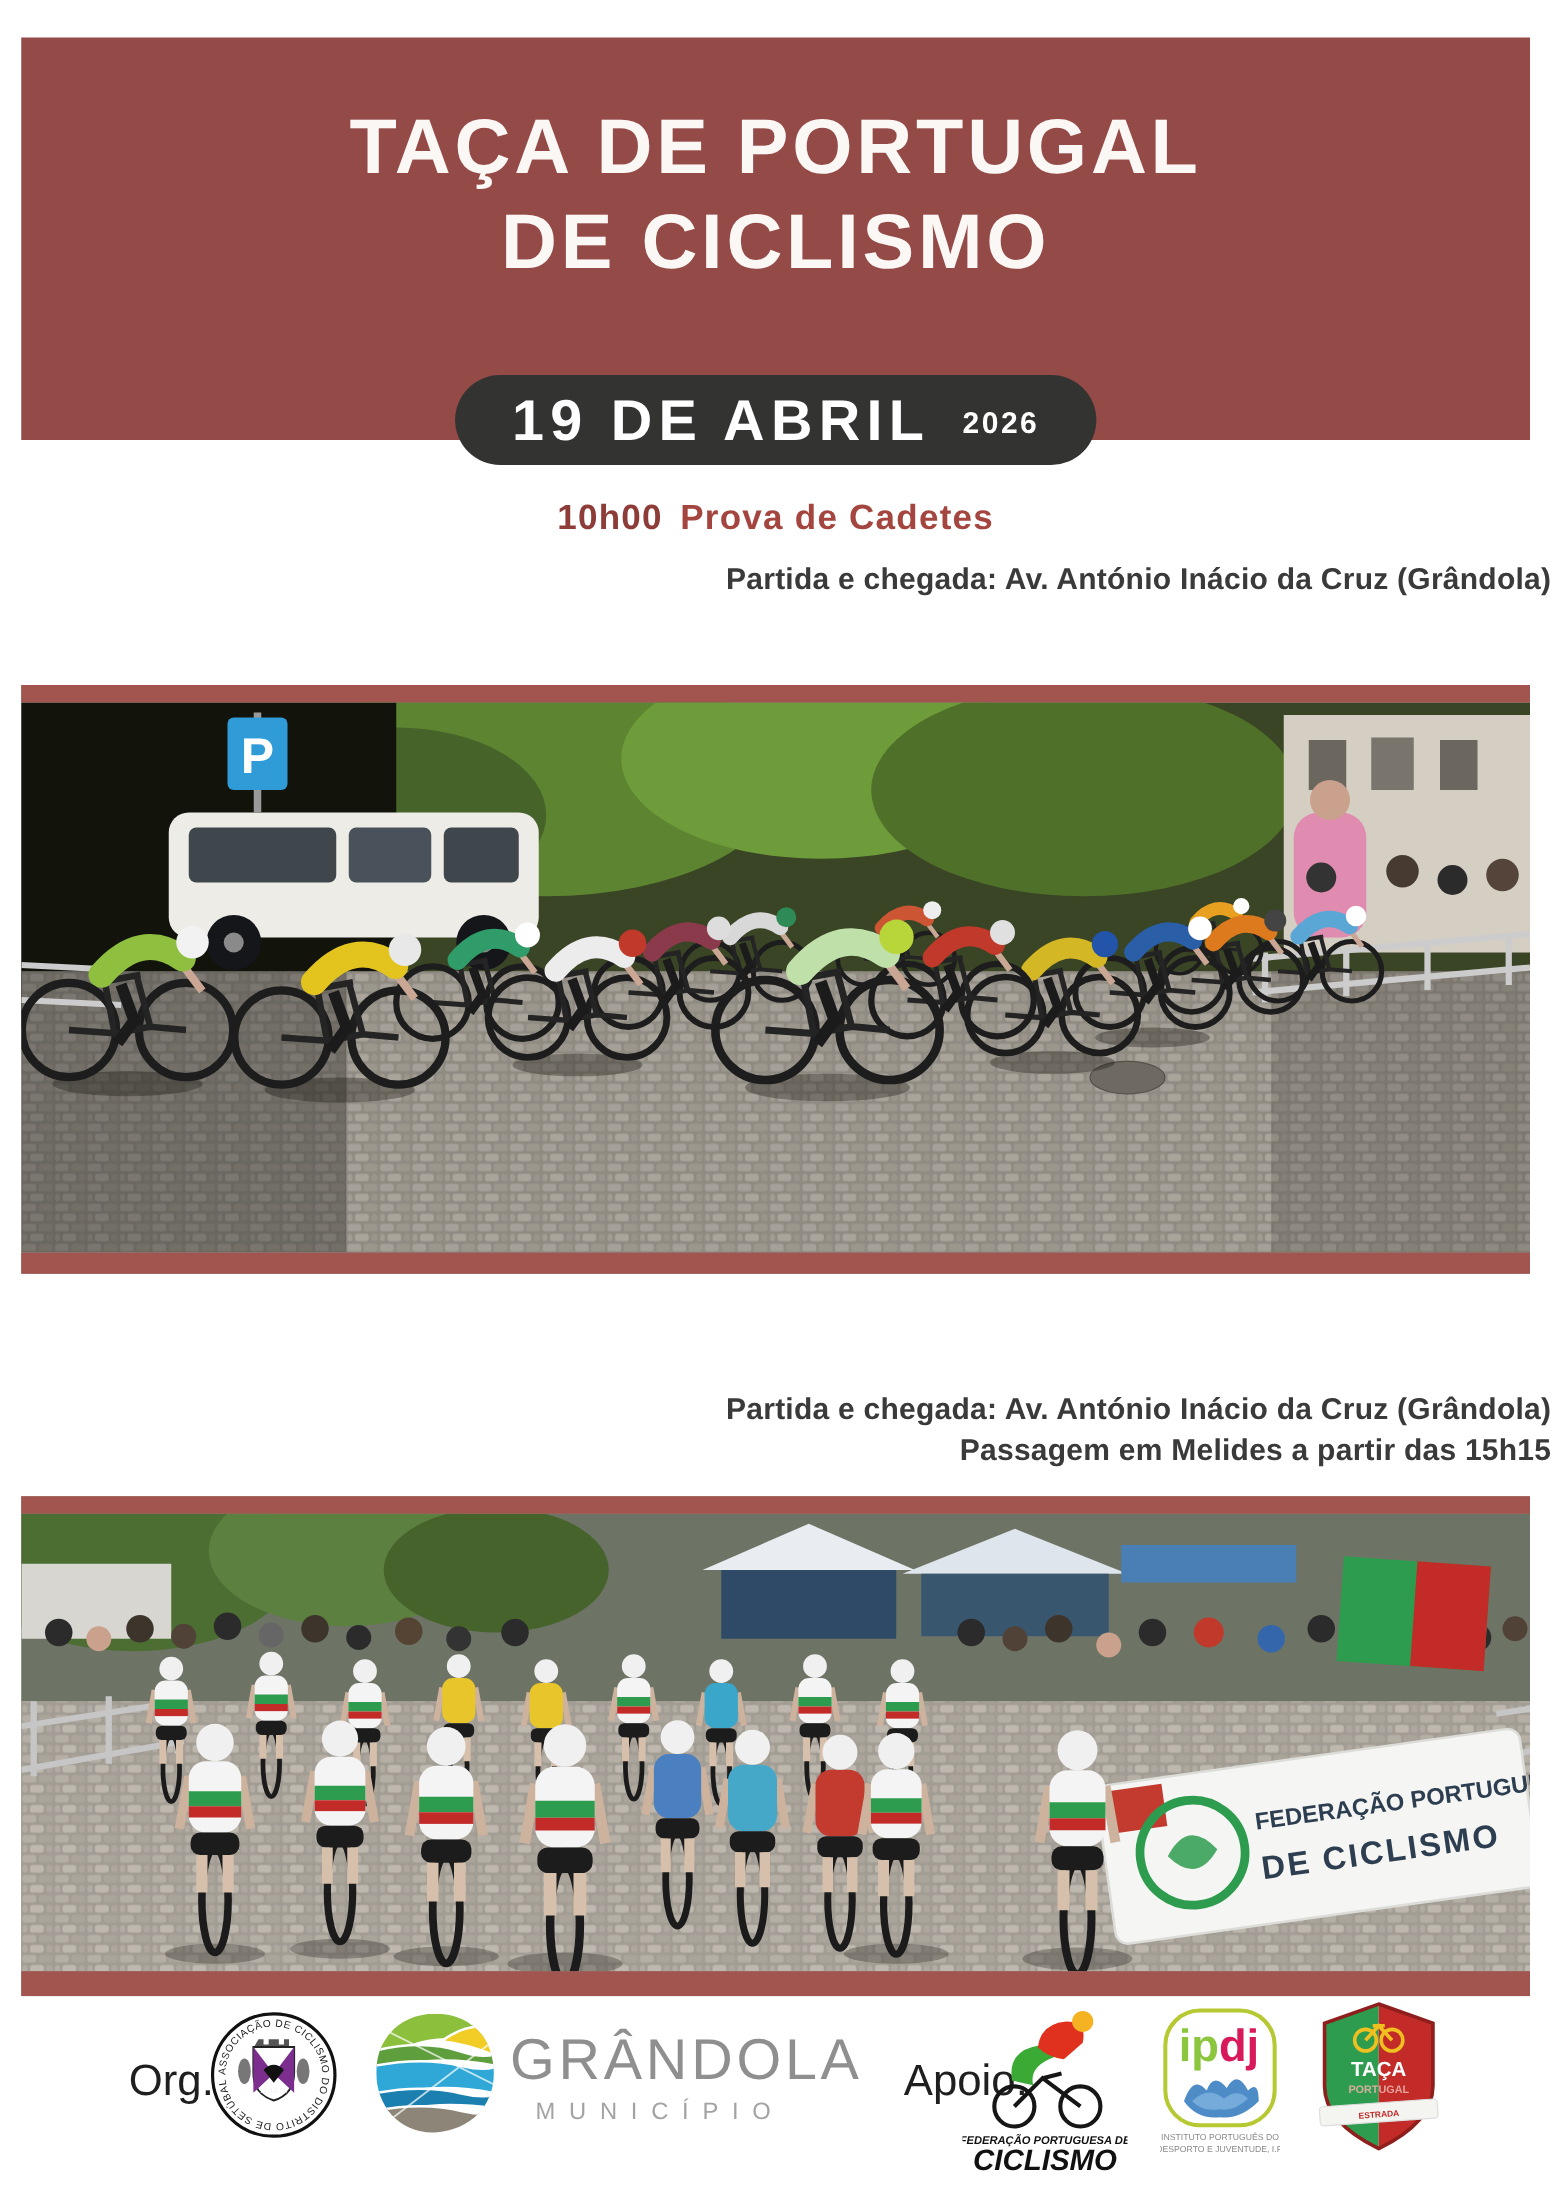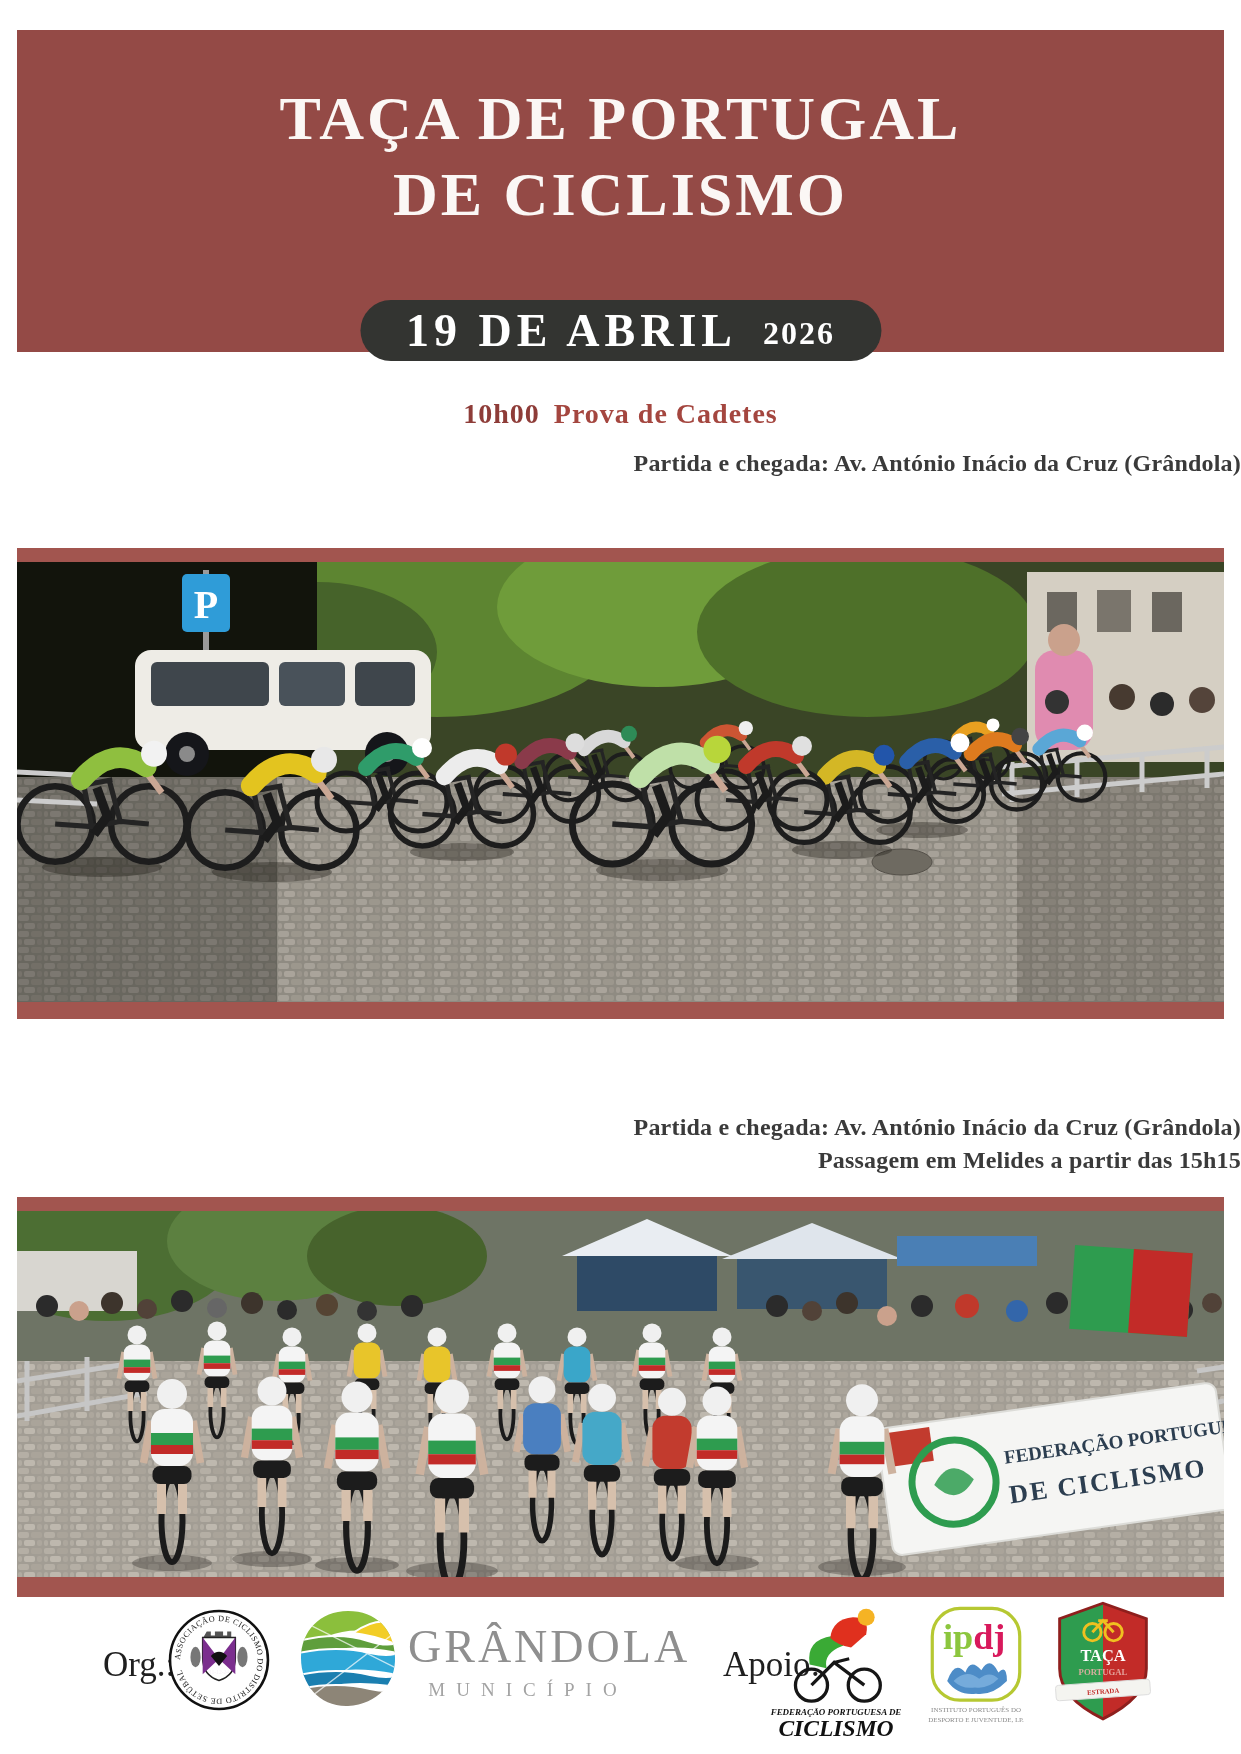--- a/index.html
+++ b/index.html
@@ -1,32 +1,32 @@
 <!DOCTYPE html>
 <html style="--maroon: #944a46; --maroon-strip: #a2554f; --badge-bg: #333431; --time-color: #8e3c38; --name-color: #a4463f; --text-dark: #3a3a3a;"><head>
 <meta charset="utf-8">
 <style>
   html,body{margin:0;padding:0;background:#ffffff;}
   .page{position:relative;width:1241px;height:1754px;background:#fff;overflow:hidden;
-        font-family:Liberation Serif, serif;}
+        font-family:Liberation Sans, sans-serif;}
   .abs{position:absolute;}
   .txt-center{position:absolute;left:0;width:1241px;text-align:center;}
 
   
   .header{position:absolute;left:17px;top:30px;width:1207px;height:322px;
           background:var(--maroon,#944a46);}
   .title{padding-top:50px;font-size:62px;line-height:76px;font-weight:bold;
          letter-spacing:3px;color:#fbf7f5;text-align:center;}
 
   
   .date-badge{position:absolute;top:300px;left:50%;transform:translateX(-50%);
-              height:61px;border-radius:42px;background:var(--badge-bg,#333431);
+              height:72px;border-radius:42px;background:var(--badge-bg,#333431);
               display:flex;align-items:center;justify-content:flex-start;gap:26px;padding:0 46px;}
   .date-main{font-size:46px;font-weight:bold;letter-spacing:5px;color:#ffffff;white-space:nowrap;}
-  .date-year{font-size:32px;font-weight:bold;letter-spacing:2px;color:#ffffff;margin-top:5px;}
+  .date-year{font-size:24px;font-weight:bold;letter-spacing:2px;color:#ffffff;margin-top:5px;}
 
   
   .event-heading{font-size:28px;font-weight:bold;letter-spacing:1px;}
   .ev-time{color:var(--time-color,#8e3c38);margin-right:14px;}
   .ev-name{color:var(--name-color,#a4463f);}
   .event-detail{font-size:24px;font-weight:bold;color:var(--text-dark,#3a3a3a);letter-spacing:0.2px;text-align:right;}
 
   
   .photo{position:absolute;left:17px;width:1207px;box-sizing:border-box;overflow:hidden;
          border-top:14px solid var(--maroon-strip,#a2554f);

